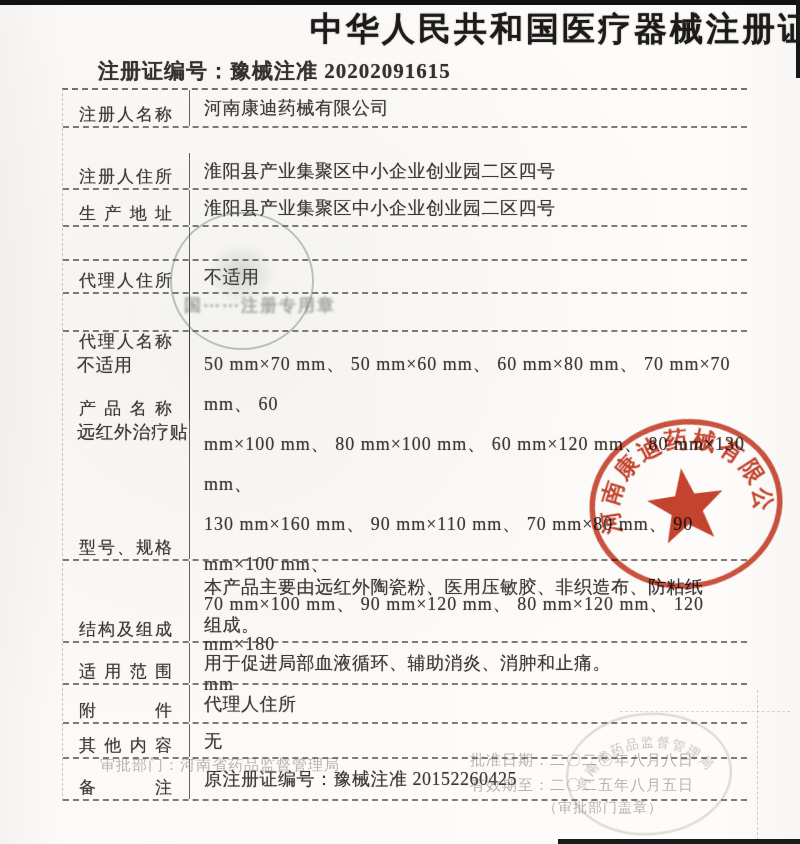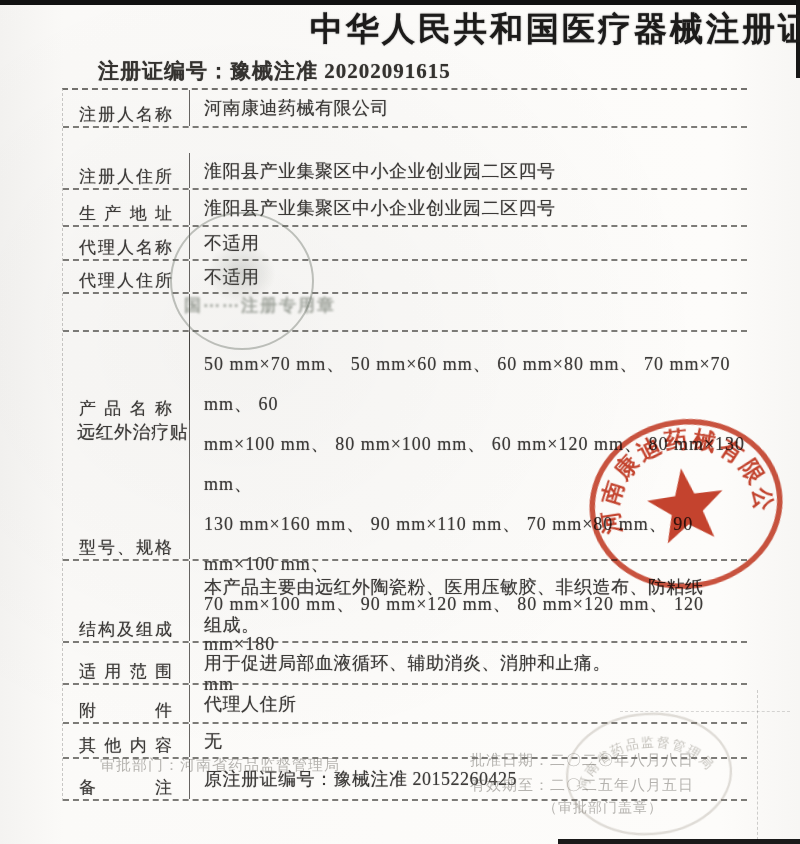--- a/index.html
+++ b/index.html
@@ -43,21 +43,21 @@
   }
   .cell-label span{
     display:inline-block;width:94px;font-size:17px;letter-spacing:1px;
     text-align:justify;text-align-last:justify;
   }
   .cell-value{
     flex:1;display:flex;align-items:center;padding-left:14px;
     font-size:18px;letter-spacing:0.5px;
   }
   .cell-value.multi{flex-direction:column;align-items:flex-start;justify-content:flex-start;}
-  .r1{height:36px;} .r2{height:35px;margin-top:25px;} .r3{height:35px;} .r4{height:32px;}
+  .r1{height:36px;} .r2{height:35px;margin-top:25px;} .r3{height:35px;} .r4{height:32px;flex-direction:column;}
   .r5{height:31px;} .r6{height:36px;flex-direction:column;} .r7{height:227px;} .r8{height:80px;}
   .r9{height:40px;} .r10{height:37px;} .r11{height:33px;} .r12{height:40px;}
   .spec-lines{padding-top:12px;}
   .spec-lines div{line-height:40px;letter-spacing:1px;}
   .comp-lines{padding-top:7px;}
   .comp-lines div{line-height:38px;}
 
   .faded{color:#6f6c66;opacity:0.5;filter:blur(0.4px);}
   .footer-dept{position:absolute;left:100px;top:756px;font-size:15px;letter-spacing:1px;}
   .footer-date{position:absolute;left:470px;top:751px;font-size:15px;letter-spacing:1px;}

